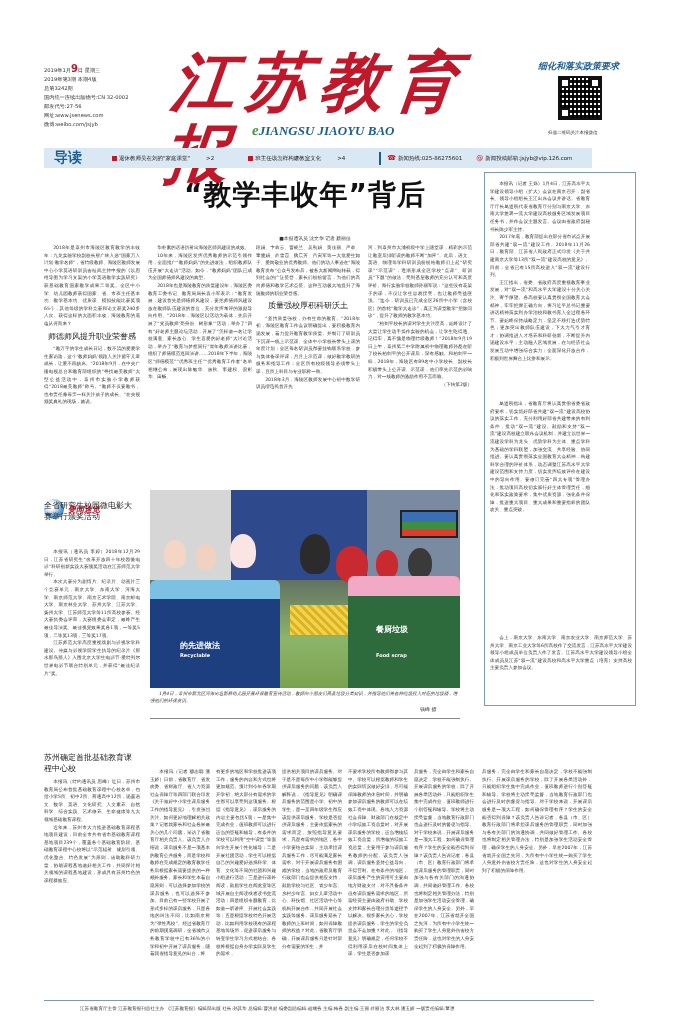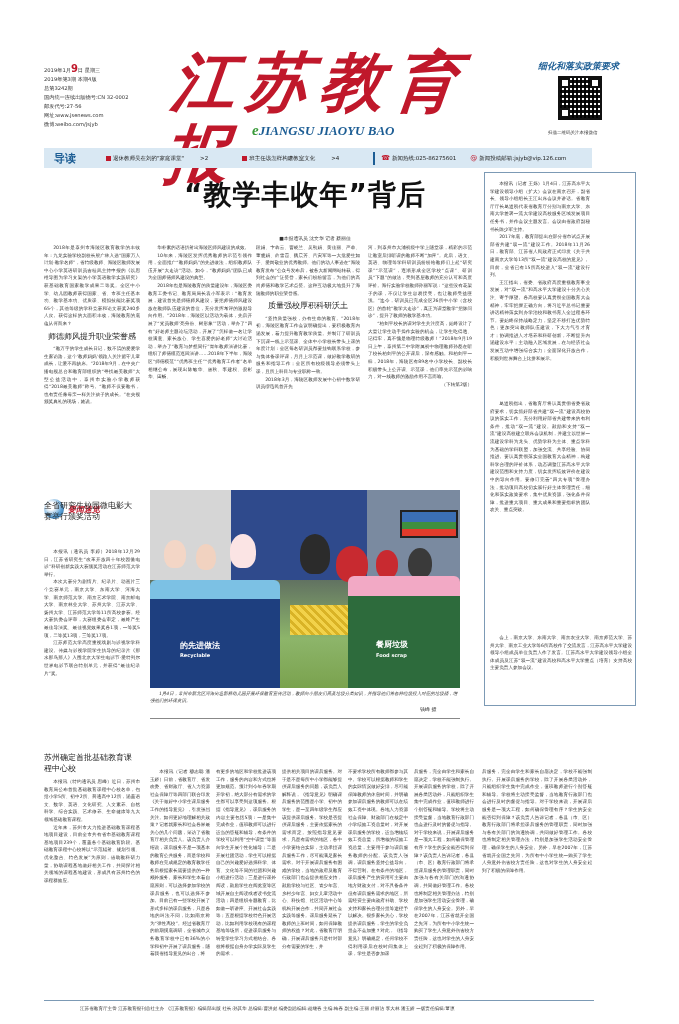--- a/index.html
+++ b/index.html
@@ -18,21 +18,21 @@
   .mast-sub .e { color: #3a9a3a; font-size: 15px; }
   .qr-slogan { position: absolute; left: 538px; top: 60px; font-size: 9px; font-weight: bold; font-style: italic; color: #1c5d94; }
   .qr { position: absolute; left: 558px; top: 76px; width: 44px; height: 44px; background:
       repeating-linear-gradient(90deg, #111 0 2px, #fff 2px 4px),
       repeating-linear-gradient(0deg, #111 0 3px, #fff 3px 5px); background-blend-mode: multiply; border: 2px solid #111; }
   .qr .c { position:absolute; width:10px; height:10px; border:2px solid #111; background:#fff; }
   .qr-caption { position: absolute; left: 548px; top: 130px; font-size: 4.5px; color: #333; }
 
   
   .guide { position: absolute; left: 44px; top: 148px; width: 548px; height: 20px; background: #d9e8f3; display: flex; align-items: center; font-size: 5.5px; color: #222; }
-  .guide .lbl { color: #1c5d94; font-size: 11px; font-weight: bold; margin-left: 10px; margin-right: 30px; }
+  .guide .lbl { color: #1c5d94; font-size: 14px; font-weight: bold; margin-left: 10px; margin-right: 30px; }
   .guide .item { display: flex; align-items: center; margin-right: 14px; }
   .guide .sq { width: 5px; height: 5px; background: #c0182b; margin-right: 2px; }
   .guide .pg { margin-left: 16px; margin-right: 20px; }
   .guide .sep { width: 2px; height: 13px; background: #1c5d94; margin: 0 6px 0 0; }
   .guide .ic { color: #c0182b; font-size: 7px; margin-right: 2px; }
 
   
   .lead-title { position: absolute; left: 130px; top: 176px; width: 350px; text-align: center; font-size: 28px; font-weight: bold; color: #111; letter-spacing: 1px; }
   .lead-sub { position: absolute; left: 150px; top: 214px; width: 330px; text-align: center; font-size: 11px; color: #222; }
   .lead-byline { position: absolute; left: 150px; top: 235px; width: 330px; text-align: center; font-size: 4.8px; color: #333; }
@@ -185,21 +185,21 @@
     <div class="kid" style="left:150px;top:44px;width:30px;height:40px;background:#2b2b2b;"></div>
     <div class="kid" style="left:186px;top:56px;width:32px;height:36px;background:#c82a30;"></div>
     <div class="kid" style="left:226px;top:60px;width:22px;height:28px;background:#c82a30;"></div>
     <div class="kid" style="left:258px;top:58px;width:24px;height:30px;background:#3a3a3a;"></div>
     <div class="basket"></div>
     <div class="bin1">
       <span class="bin-lbl" style="left:30px;top:60px;">的先进做法</span>
       <span class="bin-lbl" style="left:30px;top:72px;font-size:5px;">Recyclable</span>
     </div>
     <div class="bin2">
-      <span class="bin-lbl" style="left:28px;top:63px;">餐厨垃圾</span>
+      <span class="bin-lbl" style="left:28px;top:48px;">餐厨垃圾</span>
       <span class="bin-lbl" style="left:28px;top:76px;font-size:5px;">Food scrap</span>
     </div>
   </div>
   <div class="photo-caption">1月4日，常州市新北区河海街道新桥幼儿园开展环保教育宣传活动，教师向小朋友们普及垃圾分类知识，并指导他们将各种垃圾投入对应的垃圾桶，增强他们的环保意识。</div>
   <div class="photo-credit">钱峰  摄</div>
   <div class="rule" style="left:150px; top:718px; width:310px;"></div>
 
   <div class="col" style="left:150px; top:768px; width:60px; height:228px;">
     <p>本报讯（记者  穆志聪  潘玉娇）日前，省教育厅、省发改委、省财政厅、省人力资源社会保障厅等四部门联合印发《关于做好中小学生课后服务工作的指导意见》，引发强烈关注。如何更好地理解相关政策？记者就家长和社会各界最关心的几个问题，采访了省教育厅相关负责人。该负责人介绍说，课后服务不是一项基本的教育公共服务，而是学校和教师在完成规定的教育教学任务后根据家长需要提供的一种额外服务。家长和学生本着自愿原则，可以选择参加学校的课后服务，也可以选择不参加。目前已有一些学校开展了形式多样的课后服务，只是各地的叫法不同，比如南京称为“弹性离校”。经过省教育厅的前期摸底调研，全省城市义务教育学校中已有36%的小学和初中开展了课后服务，随着我省指导意见的出台，将</p>
   </div>

